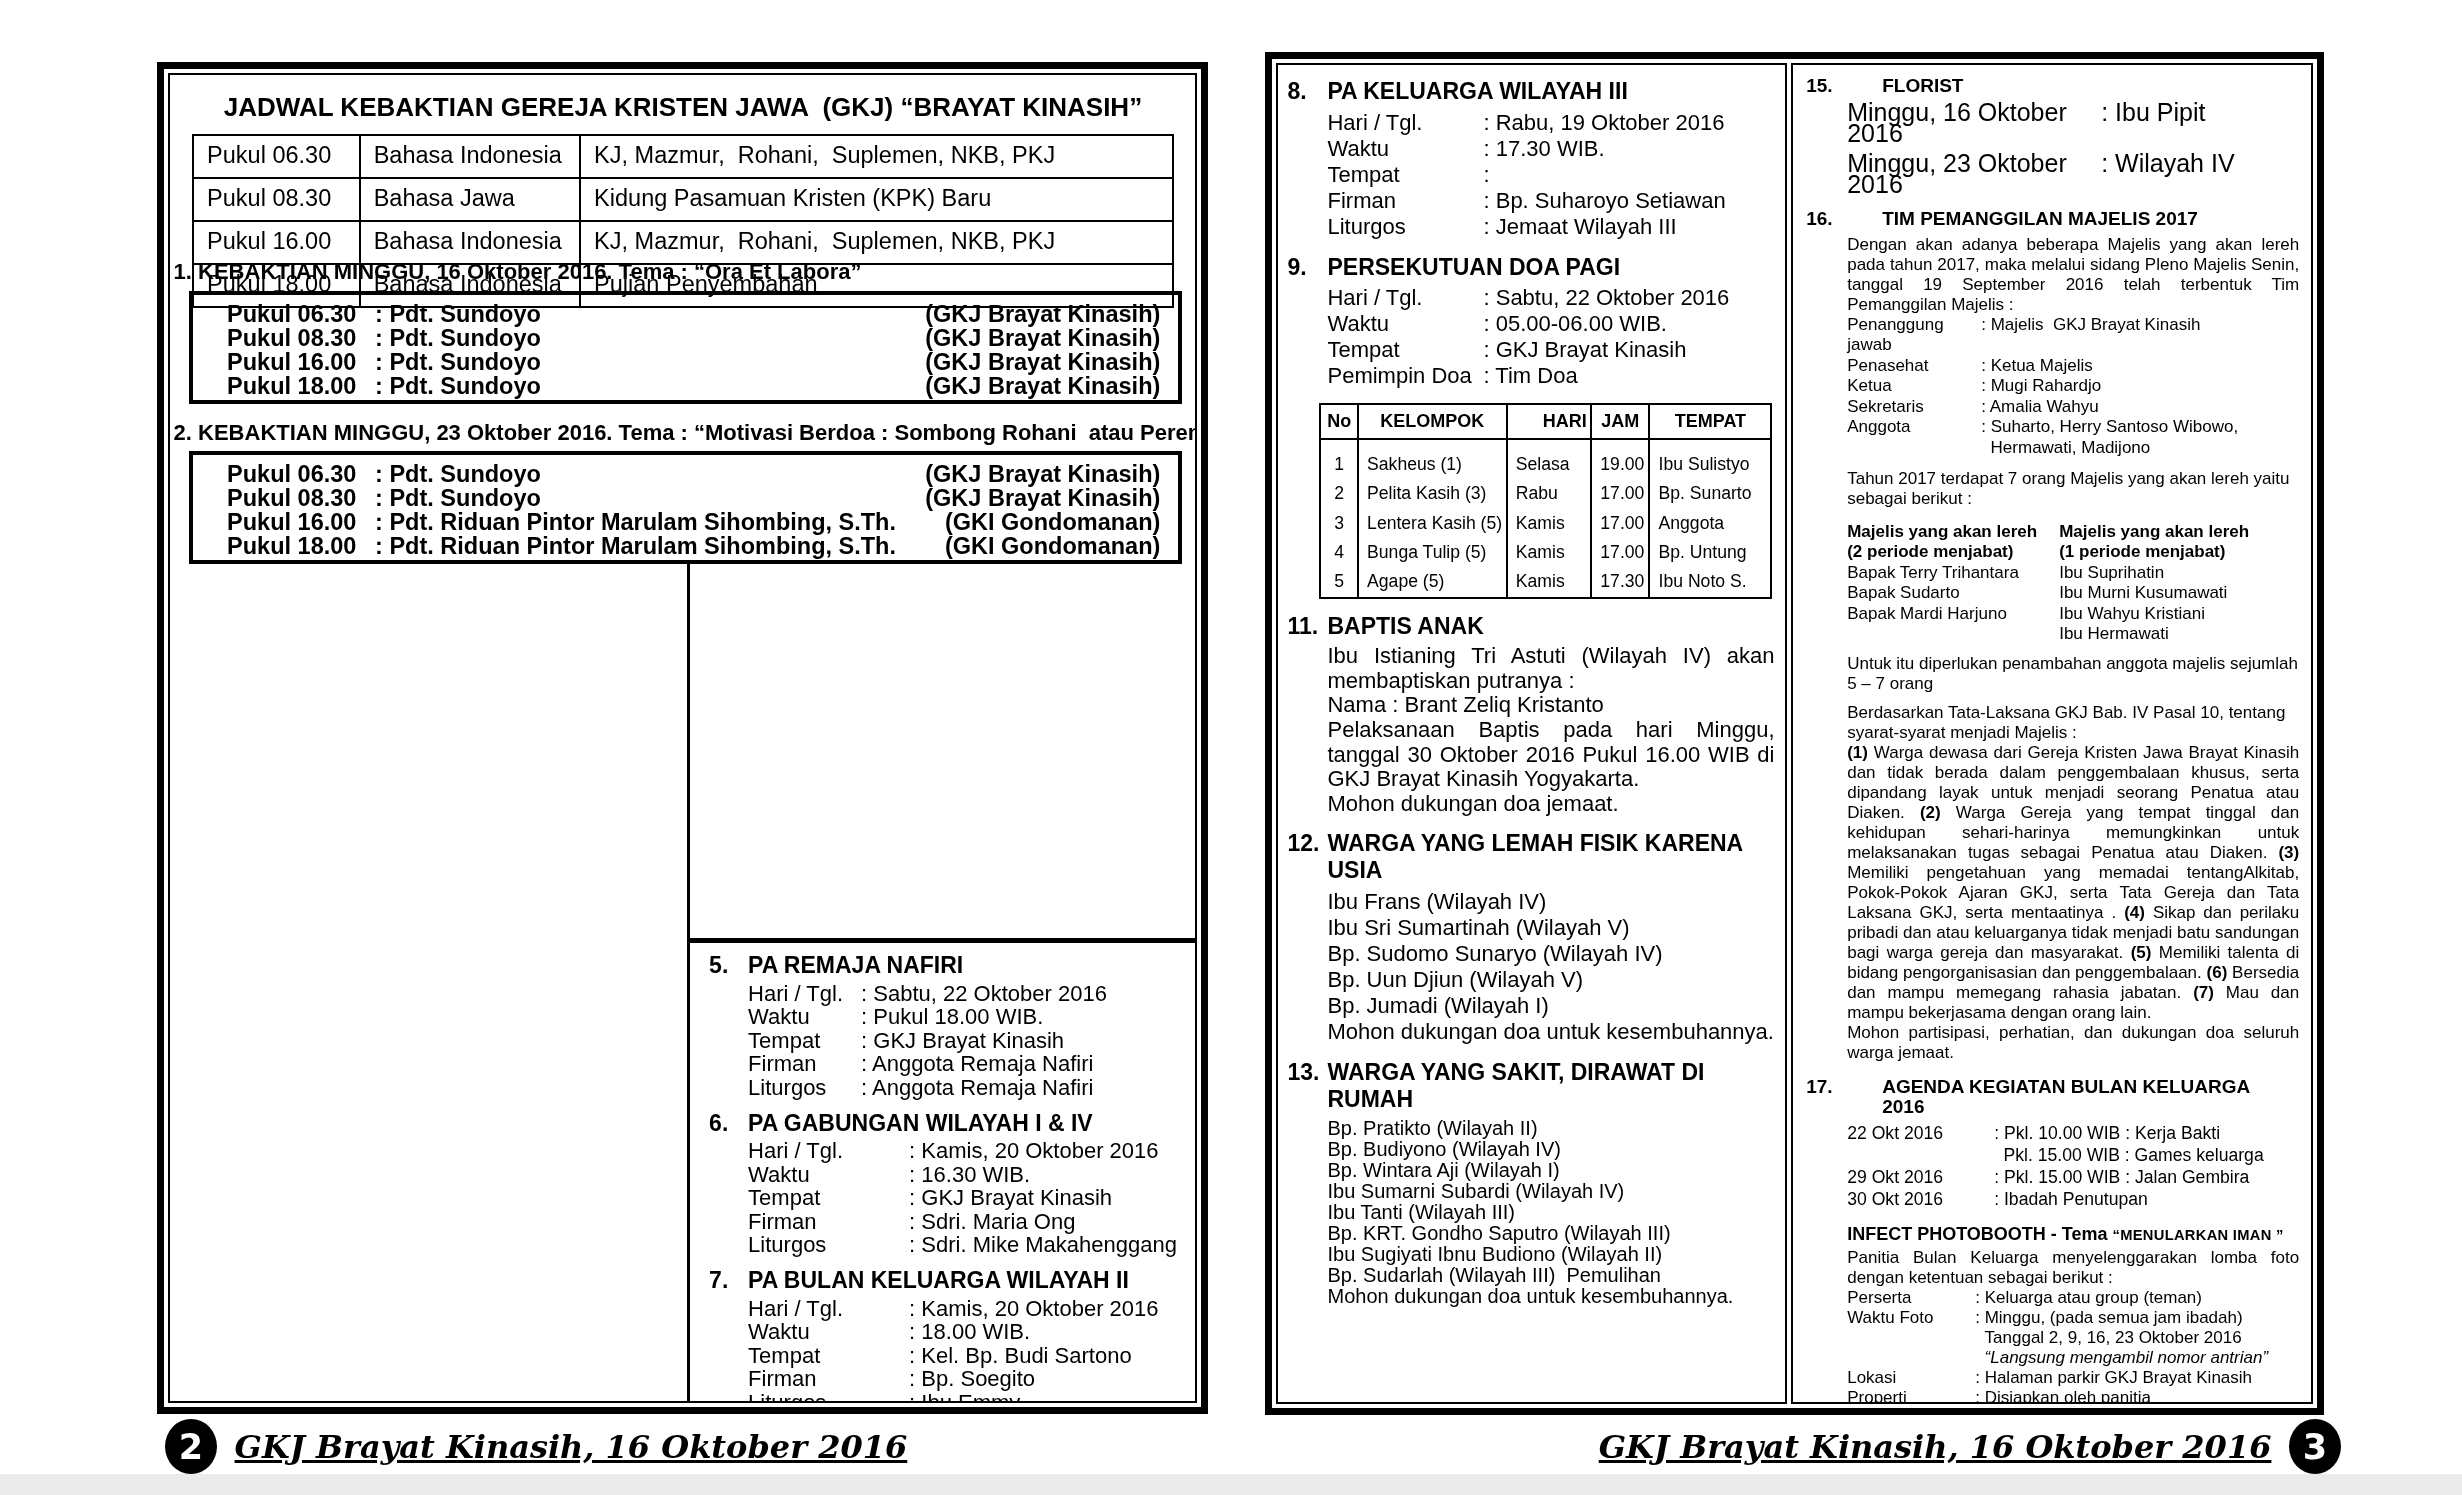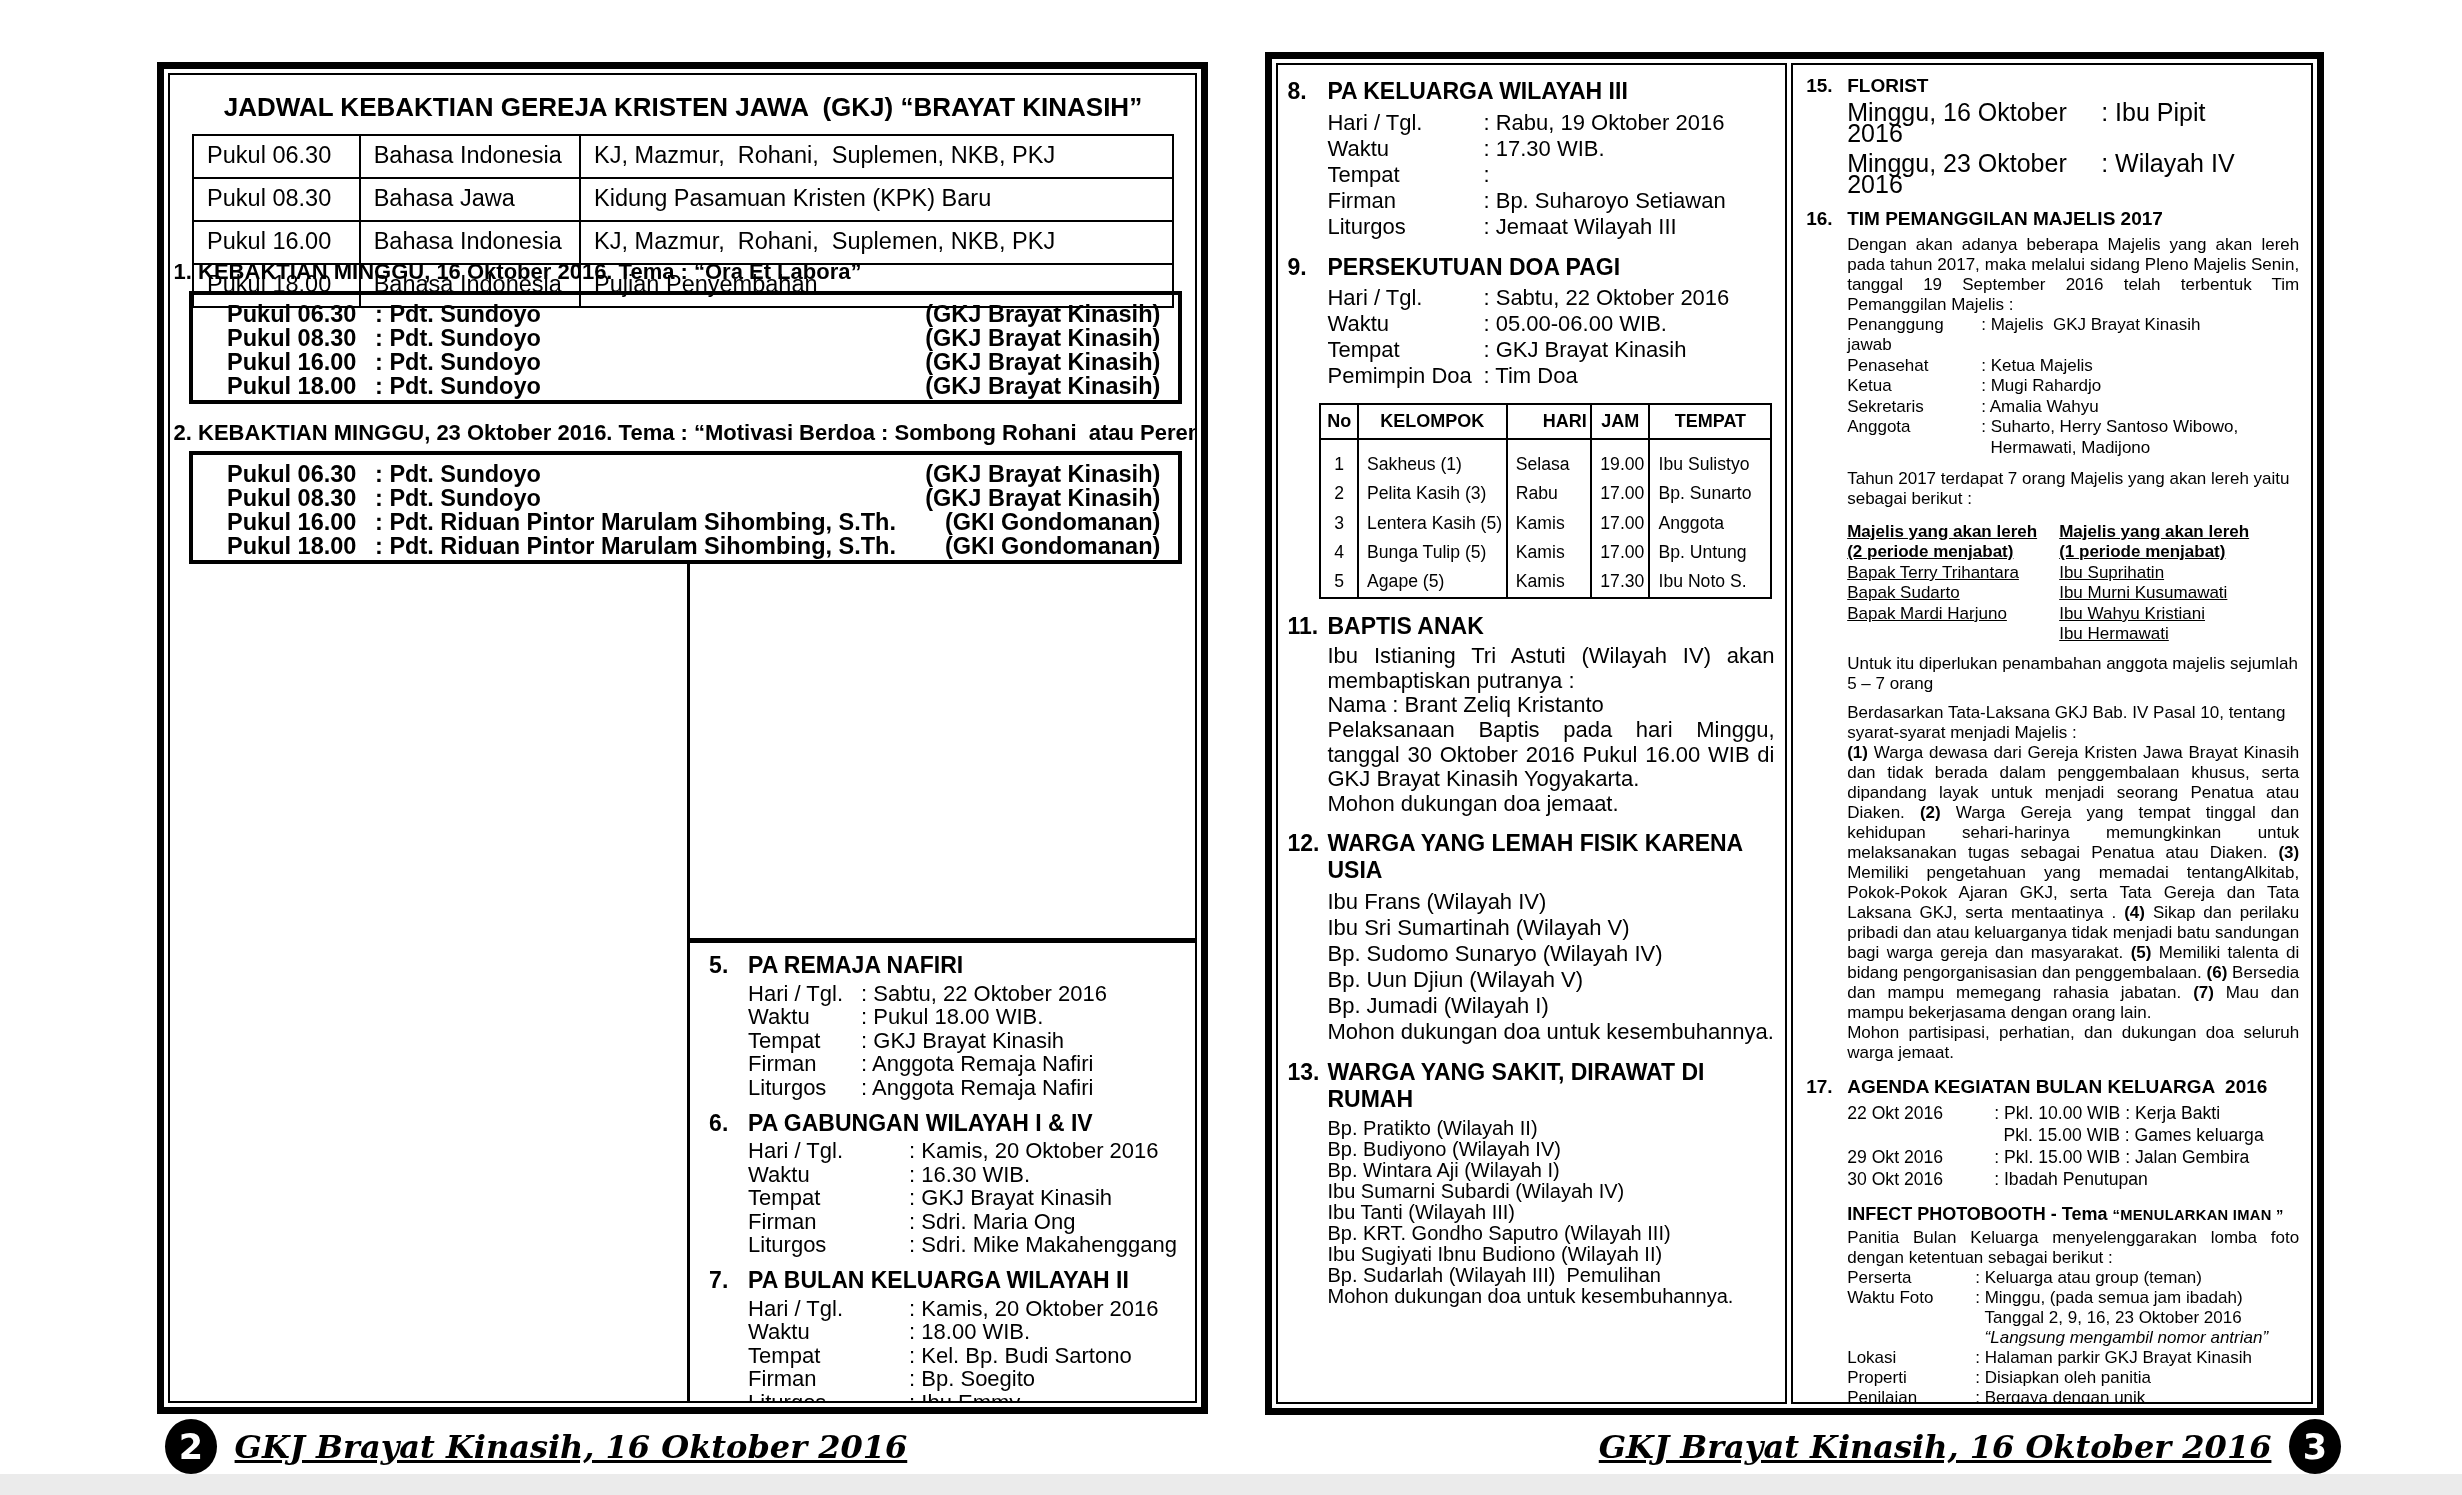--- a/index.html
+++ b/index.html
@@ -62,29 +62,29 @@
 #tbl10 td { border-left:2.3px solid #000; border-right:2.3px solid #000; padding:1.2px 3.5px 1.2px 8.2px; line-height:27px; white-space:pre; }
 #tbl10 tr.first td { padding-top:10.6px; }
 #tbl10 td.ctr { text-align:center; padding-left:3.5px; }
 #tbl10 .t1{width:9%;} #tbl10 .t2{width:33%;} #tbl10 .t3{width:15.5%;padding-left:35px;} #tbl10 .t4{width:13%;} #tbl10 .t5{width:29.5%;}
 
 .p37 { font-size:22px; line-height:24.6px; white-space:normal; }
 .jp { text-align:justify; }
 
 
 #col-right .rsec { margin-bottom:14px; }
-.rsec-h { display:flex; font-weight:bold; font-size:19px; margin-bottom:5.9px; white-space:pre-wrap; }
+.rsec-h { display:flex; font-weight:bold; font-size:19px; margin-bottom:5.9px; white-space:pre-wrap;gap:35px; }
 .rsec-h .num { flex:0 0 41px; }
 .rsec-b { margin-left:41px; }
 .frow15 { display:flex; line-height:21px; font-size:25px; margin-bottom:9.4px; }
 .fl15 { flex:0 0 254px; white-space:pre-wrap; }
 .frow16 { display:flex; line-height:20.5px; }
 .fl16 { flex:0 0 134px; white-space:pre-wrap; }
 .rp { margin-bottom:8.2px; }
-.cols { display:flex; margin:13px 0 9.4px;text-decoration:underline; }
+.cols { display:flex; margin:13px 0 9.4px; }
 .colA { flex:0 0 212px; } .colB { flex:1; }
 .colh { font-weight:bold; line-height:20.5px; white-space:pre-wrap; }
 .name-line { line-height:20.5px; white-space:pre-wrap; }
 .frow17 { display:flex; line-height:22px; font-size:17.6px; }
 .fl17 { flex:0 0 147px; white-space:pre-wrap; }
 .indent-colon { padding-left:9.4px; }
 #booth { margin-top:14px; }
 .booth-h { font-weight:bold; font-size:18px; margin-bottom:2.3px; white-space:pre-wrap; }
 .booth-theme { font-size:14.7px; letter-spacing:0.3px; }
 .frowB { display:flex; line-height:20px; }

